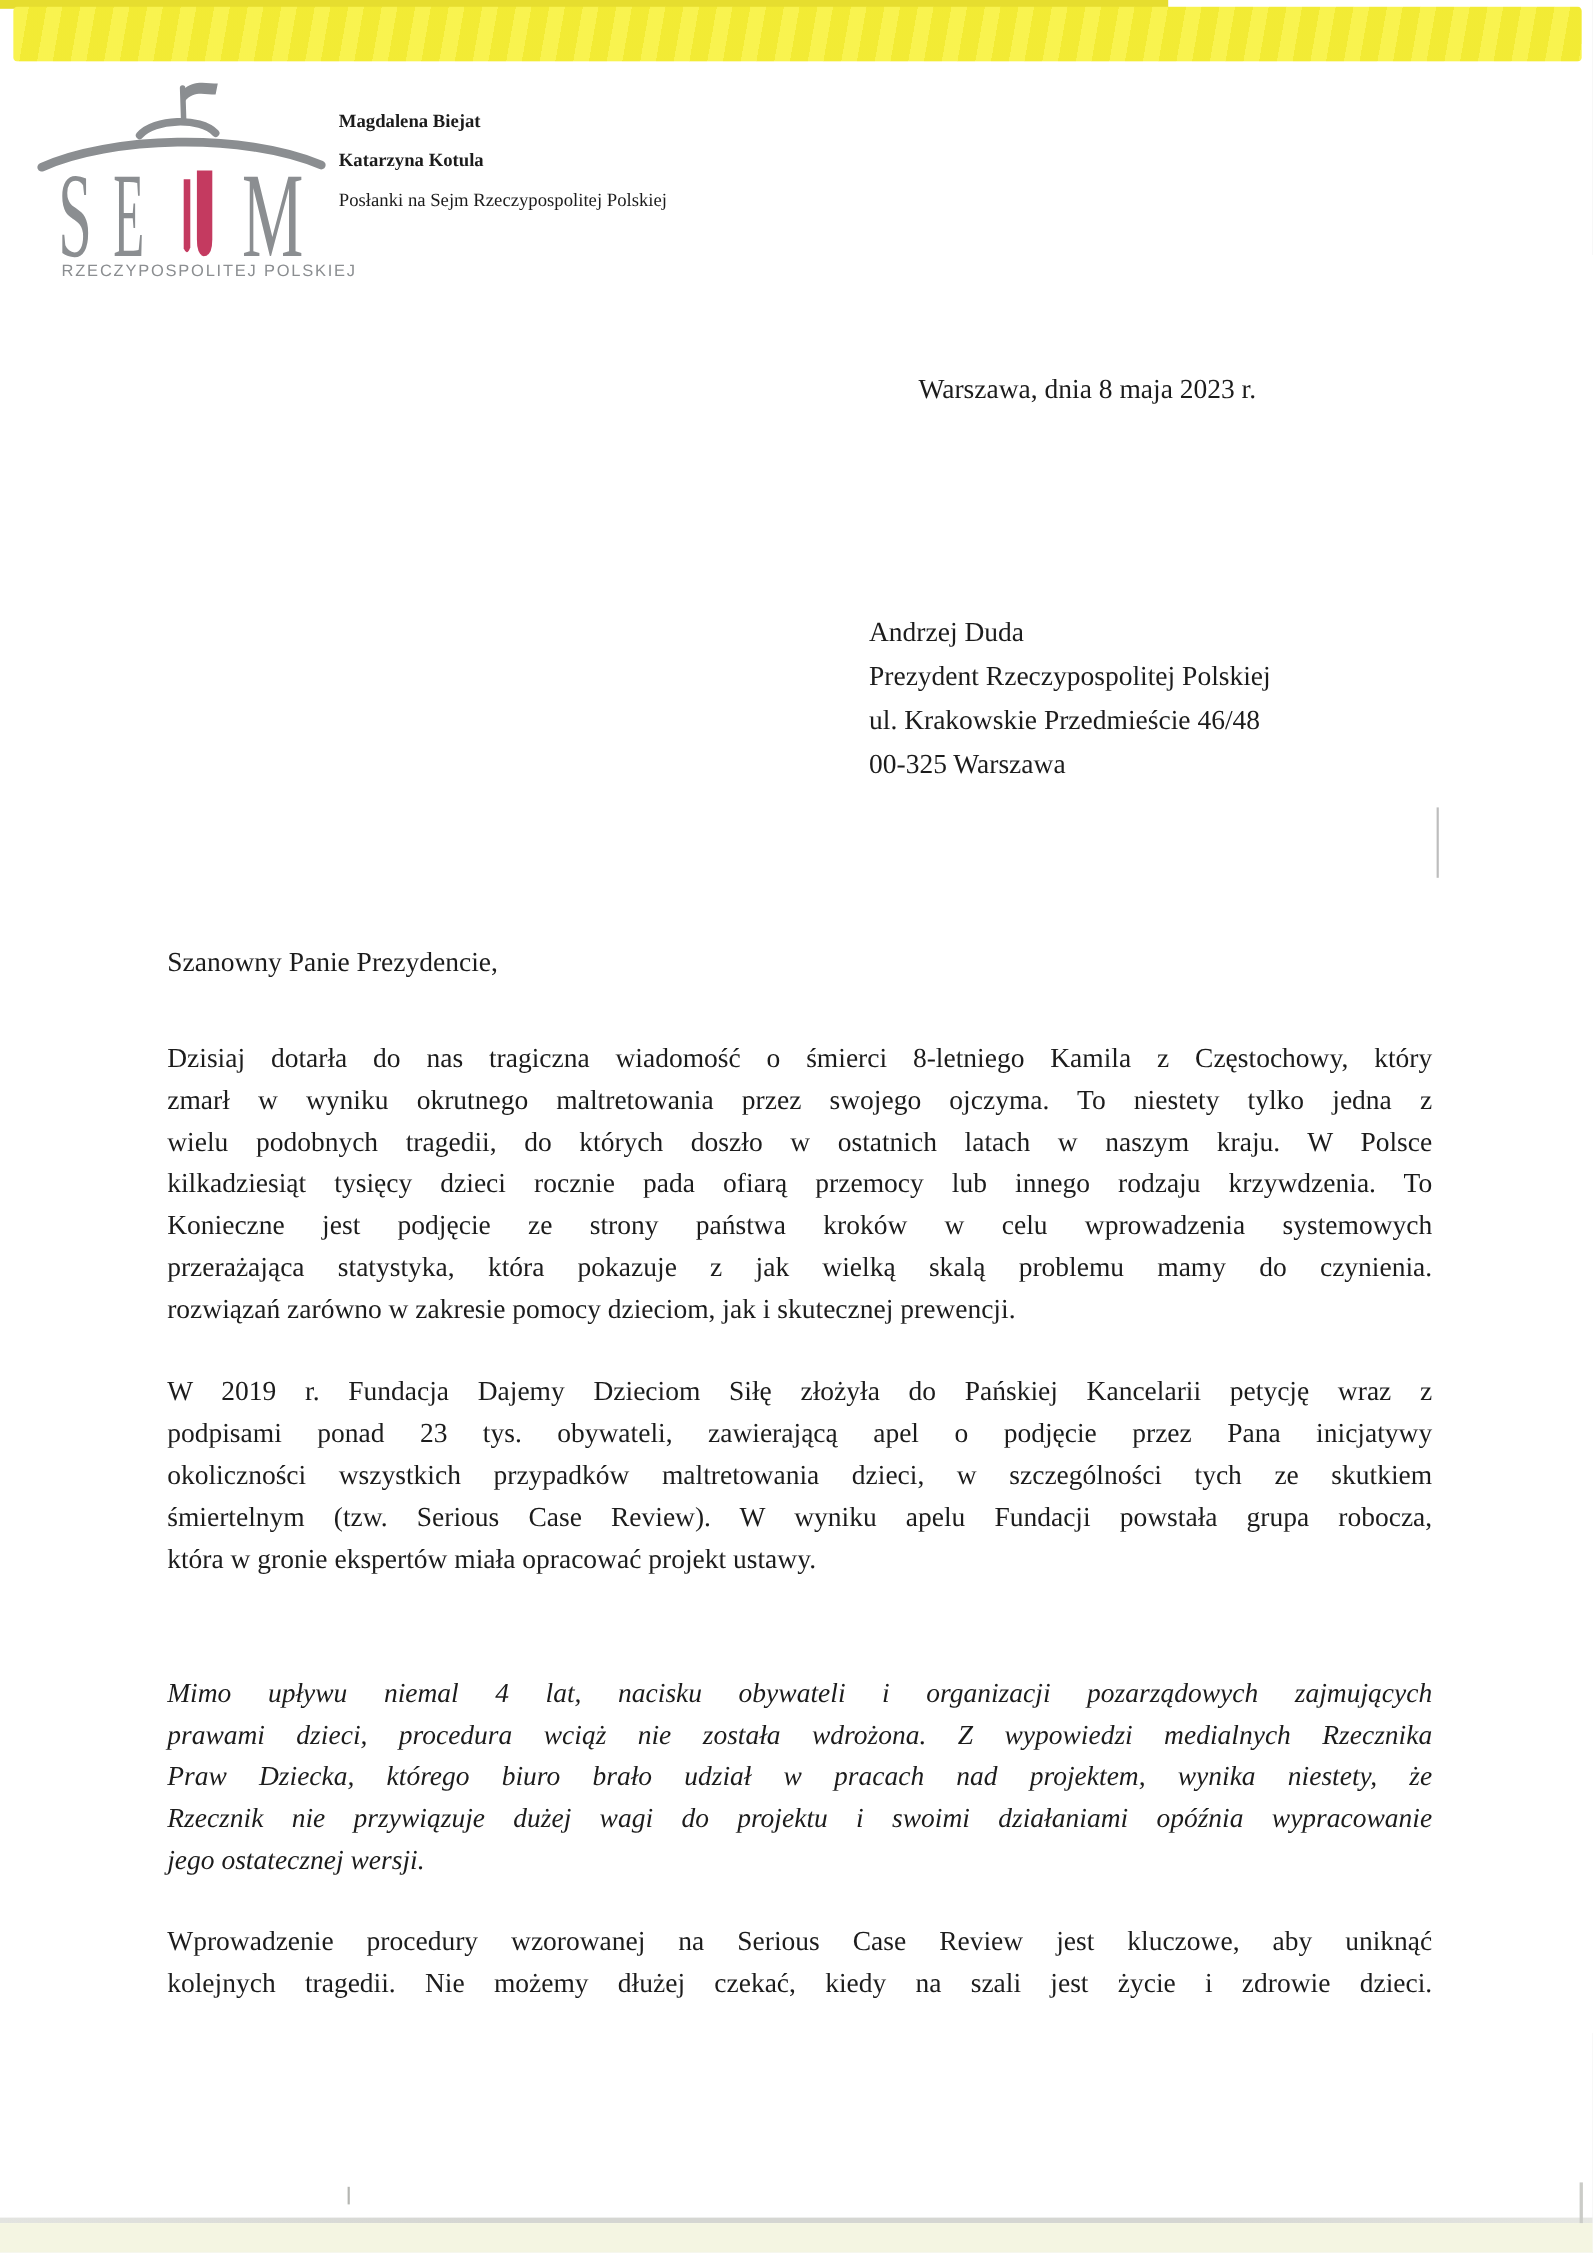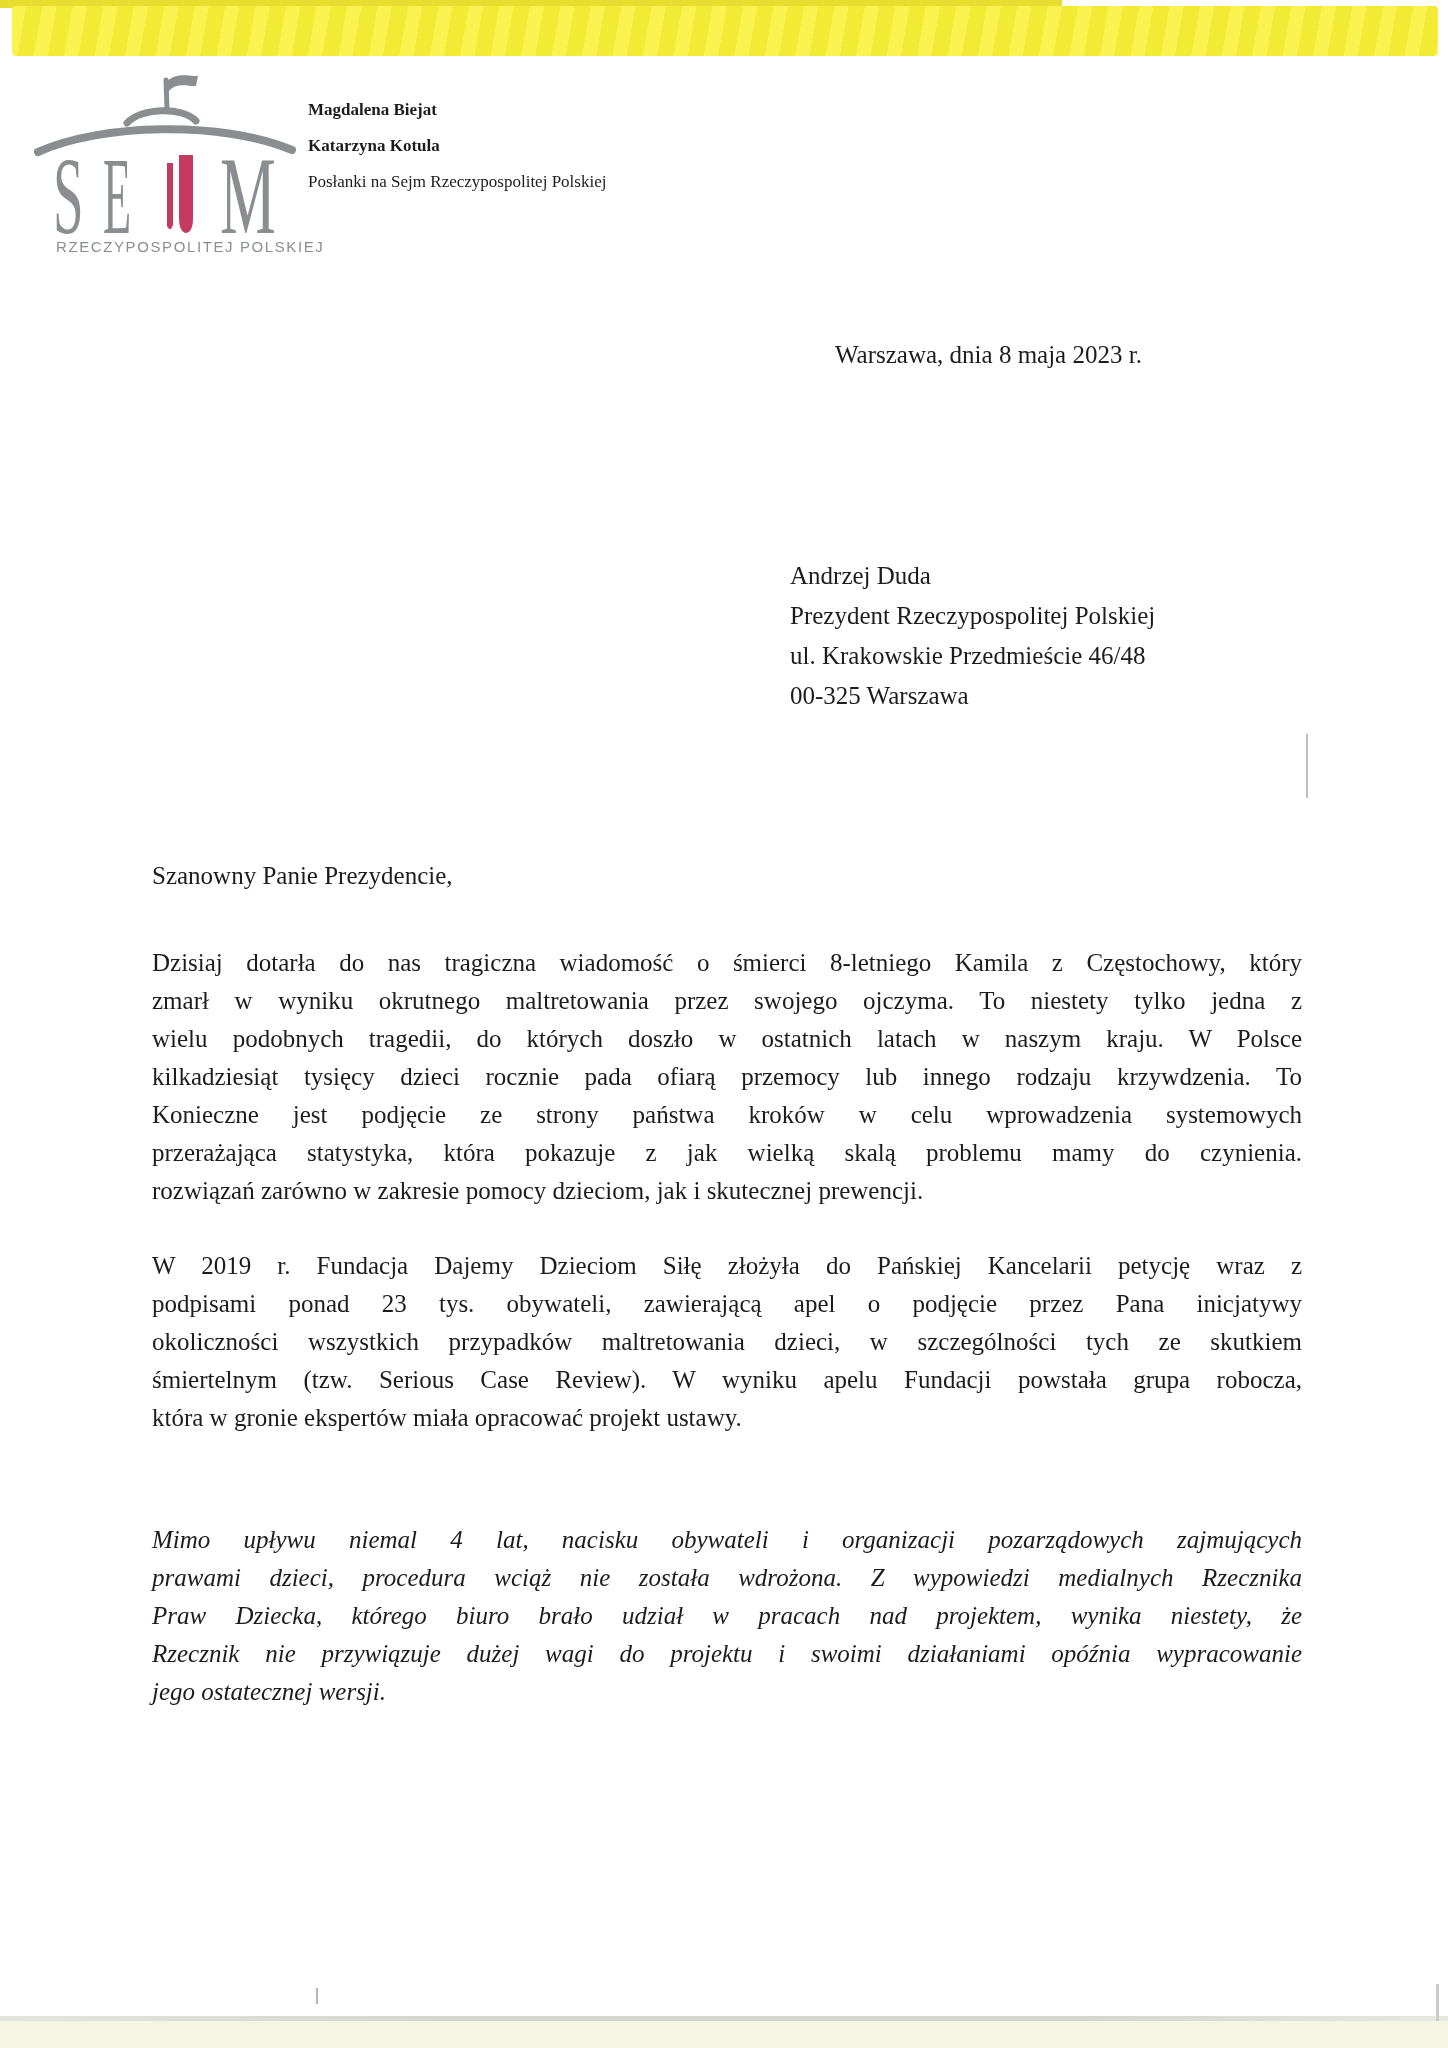--- a/index.html
+++ b/index.html
@@ -128,20 +128,24 @@
   </div>
 
   <div class="para p3">
     <div class="line">Mimo upływu niemal 4 lat, nacisku obywateli i organizacji pozarządowych zajmujących</div>
     <div class="line">prawami dzieci, procedura wciąż nie została wdrożona. Z wypowiedzi medialnych Rzecznika</div>
     <div class="line">Praw Dziecka, którego biuro brało udział w pracach nad projektem, wynika niestety, że</div>
     <div class="line">Rzecznik nie przywiązuje dużej wagi do projektu i swoimi działaniami opóźnia wypracowanie</div>
     <div class="line last">jego ostatecznej wersji.</div>
   </div>
 
+  <div class="para p4">
+    <div class="line">Wprowadzenie procedury wzorowanej na Serious Case Review jest kluczowe, aby uniknąć</div>
+    <div class="line">kolejnych tragedii. Nie możemy dłużej czekać, kiedy na szali jest życie i zdrowie dzieci.</div>
+  </div>
 
   <div class="artifact-fold"></div>
   <div class="artifact-tick"></div>
   <div class="bottom-shadow"></div>
   <div class="bottom-strip"></div>
   <div class="edge-right"></div>
 
 </div>
 
 </body></html>

